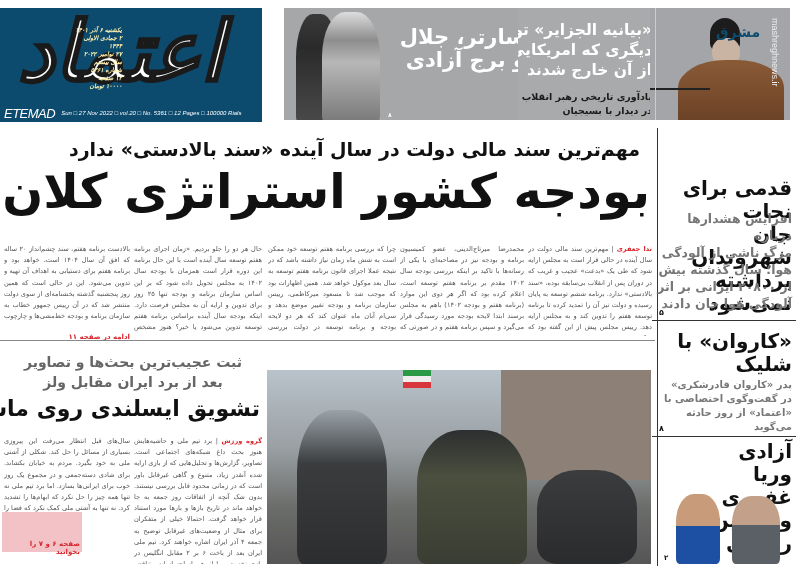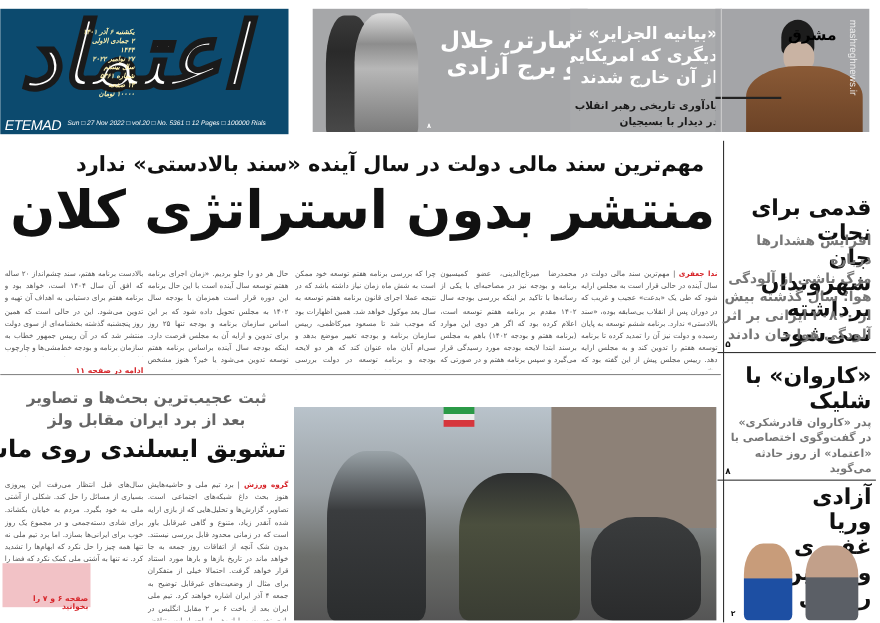--- a/index.html
+++ b/index.html
@@ -90,27 +90,27 @@
     <div>در دیدار با بسیجیان</div>
   </div>
 </div>
 
 <div class="abs teaser-3">
   <div class="person" style="left:60px;top:10px;width:30px;height:32px;background:#1c1c1c;border-radius:50% 50% 20% 20%;"></div>
   <div class="person" style="left:62px;top:30px;width:28px;height:28px;background:#c9b3a3;border-radius:45%;"></div>
   <div class="person" style="left:28px;top:52px;width:106px;height:62px;background:linear-gradient(180deg,#8a5a36 0%,#6b4226 100%);border-radius:45% 45% 0 0;"></div>
   <div class="abs" style="left:0;top:80px;width:60px;height:2px;background:#222;"></div>
   <div class="abs" style="left:120px;top:10px;font-family:'Liberation Sans',sans-serif;font-size:9px;color:#eee;writing-mode:vertical-rl;direction:ltr;">mashreghnews.ir</div>
-  <div class="abs" style="left:66px;top:16px;font-weight:bold;font-size:14px;color:#000000;">مشرق</div>
+  <div class="abs" style="left:66px;top:16px;font-weight:bold;font-size:14px;color:#0c4a6e;">مشرق</div>
 </div>
 
 <div class="abs rule-v" style="left:655px;top:8px;height:112px;background:#ccc;"></div>
 
 <div class="abs kicker">مهم‌ترین سند مالی دولت در سال آینده «سند بالادستی» ندارد</div>
-<div class="abs headline">منتشر بدون استراتژی کلان</div>
+<div class="abs headline">بودجه کشور استراتژی کلان</div>
 
 <div class="abs rule-v" style="left:657px;top:128px;height:438px;"></div>
 
 <div class="abs col" style="left:528px;top:244px;width:124px;height:92px;">
   <span class="byline">ندا جعفری</span> | <span>مهم‌ترین سند مالی دولت در سال آینده در حالی قرار است به مجلس ارایه شود که طی یک «بدعت» عجیب و غریب که در دوران پس از انقلاب بی‌سابقه بوده، «سند بالادستی» ندارد. برنامه ششم توسعه به پایان رسیده و دولت نیز آن را تمدید کرده تا برنامه توسعه هفتم را تدوین کند و به مجلس ارایه دهد. رییس مجلس پیش از این گفته بود که «اگر برنامه هفتم به مجلس نیاید بودجه بررسی نمی‌شود.» اواخر آبان ماه</span>
 </div>
 <div class="abs col" style="left:400px;top:244px;width:124px;height:92px;">محمدرضا میرتاج‌الدینی، عضو کمیسیون برنامه و بودجه نیز در مصاحبه‌ای با یکی از رسانه‌ها با تاکید بر اینکه بررسی بودجه سال ۱۴۰۲ مقدم بر برنامه هفتم توسعه است، اعلام کرده بود که اگر هر دوی این موارد (برنامه هفتم و بودجه ۱۴۰۲) باهم به مجلس برسند ابتدا لایحه بودجه مورد رسیدگی قرار می‌گیرد و سپس برنامه هفتم و در صورتی که برنامه هفتم پیش از قانون بودجه به تصویب نرسد، برنامه ششم برای یک سال دیگر تمدید خواهد شد.</div>
 <div class="abs col" style="left:268px;top:244px;width:128px;height:92px;">چرا که بررسی برنامه هفتم توسعه خود ممکن است به شش ماه زمان نیاز داشته باشد که در نتیجه عملا اجرای قانون برنامه هفتم توسعه به سال بعد موکول خواهد شد. همین اظهارات بود که موجب شد تا مسعود میرکاظمی، رییس سازمان برنامه و بودجه تغییر موضع بدهد و سی‌ام آبان ماه عنوان کند که هر دو لایحه بودجه و برنامه توسعه در دولت بررسی می‌شود، به دلیل اینکه در مجمع بررسی‌ها طولانی شد سیاست‌ها با تاخیر ابلاغ شد اما در عین</div>
 <div class="abs col" style="left:134px;top:244px;width:128px;height:92px;">حال هر دو را جلو بردیم. «زمان اجرای برنامه هفتم توسعه سال آینده است با این حال برنامه این دوره قرار است همزمان با بودجه سال ۱۴۰۲ به مجلس تحویل داده شود که بر این اساس سازمان برنامه و بودجه تنها ۲۵ روز برای تدوین و ارایه آن به مجلس فرصت دارد. اینکه بودجه سال آینده براساس برنامه هفتم توسعه تدوین می‌شود یا خیر؟ هنوز مشخص نیست. برنامه هفتم چهارمین برش زمانی سند چشم‌انداز ۲۰ ساله کشور است. در واقع سند</div>
 <div class="abs col" style="left:4px;top:244px;width:126px;height:80px;">بالادست برنامه هفتم، سند چشم‌انداز ۲۰ ساله که افق آن سال ۱۴۰۴ است، خواهد بود و برنامه هفتم برای دستیابی به اهداف آن تهیه و تدوین می‌شود. این در حالی است که همین روز پنجشنبه گذشته بخشنامه‌ای از سوی دولت منتشر شد که در آن رییس جمهور خطاب به سازمان برنامه و بودجه خط‌مشی‌ها و چارچوب کلان برنامه هفتم توسعه را تعیین کرده است.</div>

